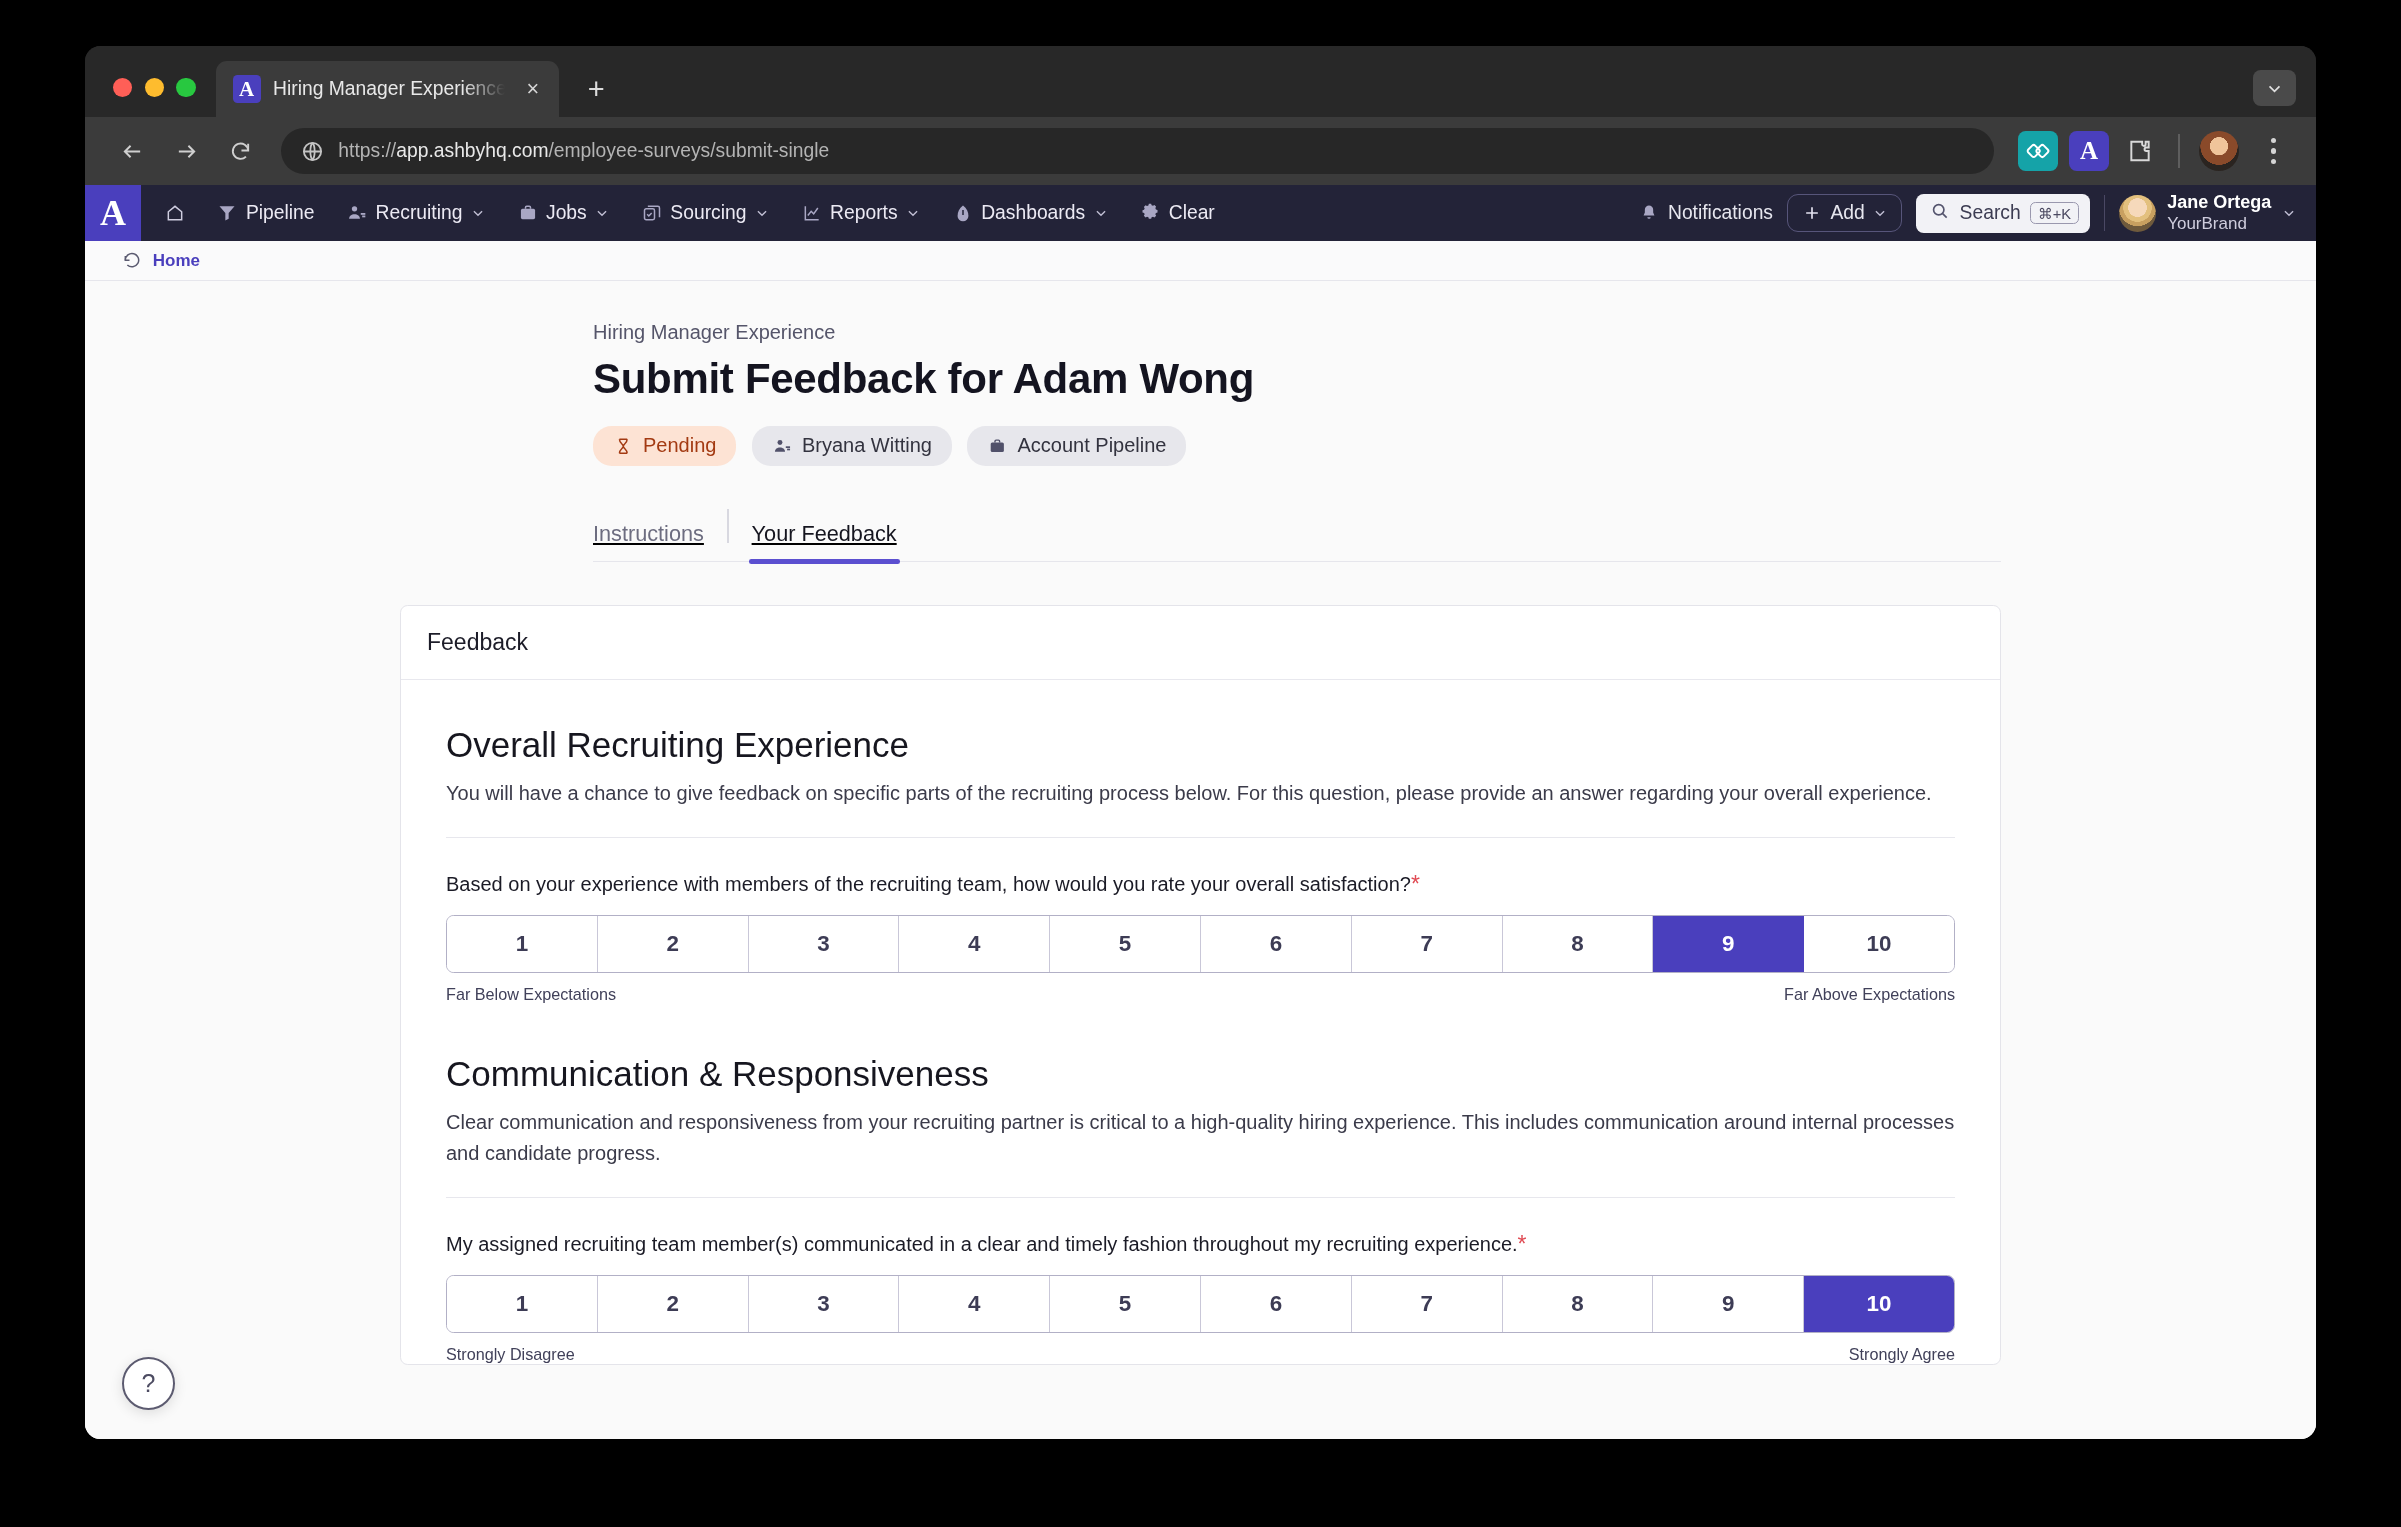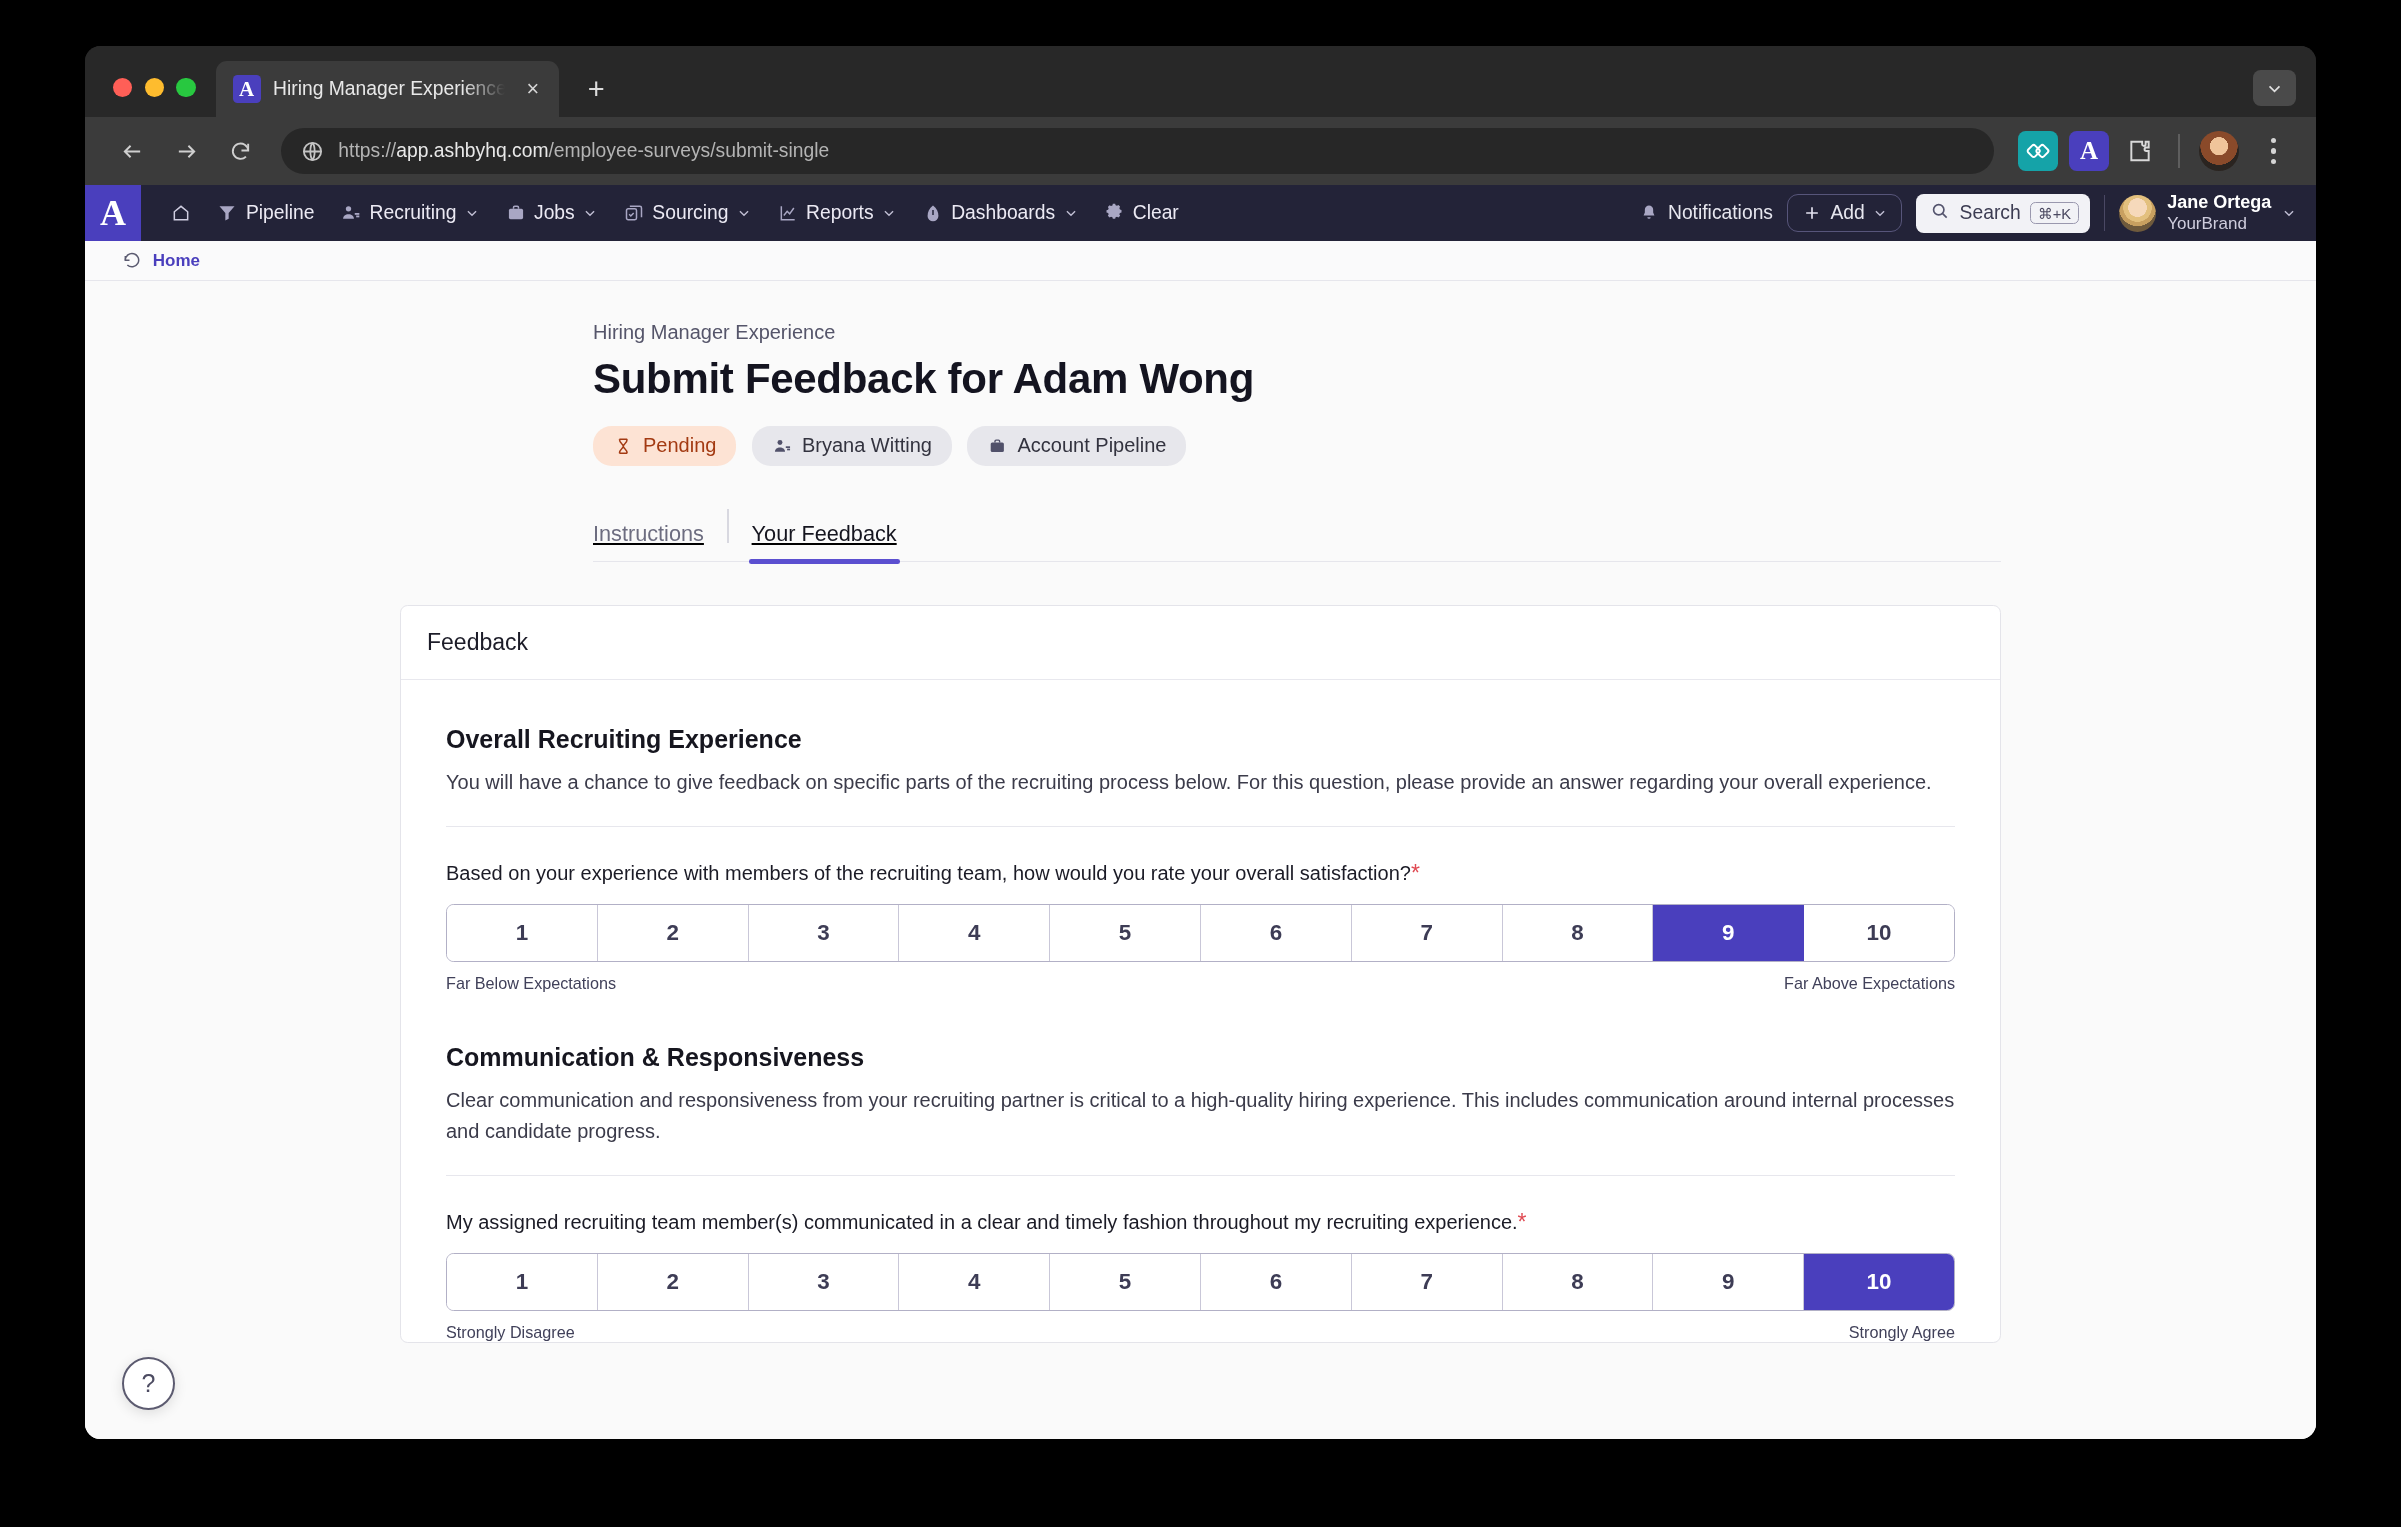--- a/index.html
+++ b/index.html
@@ -164,21 +164,21 @@
   }
   .brand {
     width: 56px; height: 56px;
     background: #4a3fbd;
     display: flex; align-items: center; justify-content: center;
     color: #fff;
     font-family: "Liberation Serif", serif;
     font-size: 36px; font-weight: 700;
     flex: 0 0 auto;
   }
-  .nav-items { display: flex; align-items: center; gap: 5px; padding-left: 19px; }
+  .nav-items { display: flex; align-items: center; gap: 11px; padding-left: 13px; }
   .nav-item {
     display: flex; align-items: center; gap: 8.5px;
     padding: 7.7px 10.8px;
     border-radius: 6.2px;
     white-space: nowrap;
     color: #eceaf4;
   }
   .nav-ico { width: 20px; height: 20px; color: #a9a7c4; display:flex; align-items:center; justify-content:center; flex:0 0 auto; }
   .nav-ico svg { width: 20px; height: 20px; }
   .chev { width: 14px; height: 14px; color: #bfbdd2; flex:0 0 auto; }
@@ -283,21 +283,21 @@
     border-radius: 7.7px;
   }
   .card-head {
     padding: 23px 26px;
     border-bottom: 1.5px solid #e8e8ee;
     font-size: 23px;
     color: #1c1c28;
   }
   .card-body { padding: 45px 45px 0 45px; }
 
-  .sect-title { font-size: 25px; color: #16161f; font-weight: 700; }
+  .sect-title { font-size: 35px; color: #16161f; font-weight: 400; }
   .sect-desc {
     font-size: 20px; color: #3b3b4a;
     line-height: 1.55;
     margin-top: 12.4px;
     max-width: 1516px;
   }
   .hr { height: 1.5px; background: #e7e7ed; margin: 28px 0 0 0; }
 
   .q-text {
     font-size: 20px; color: #1b1b26;

